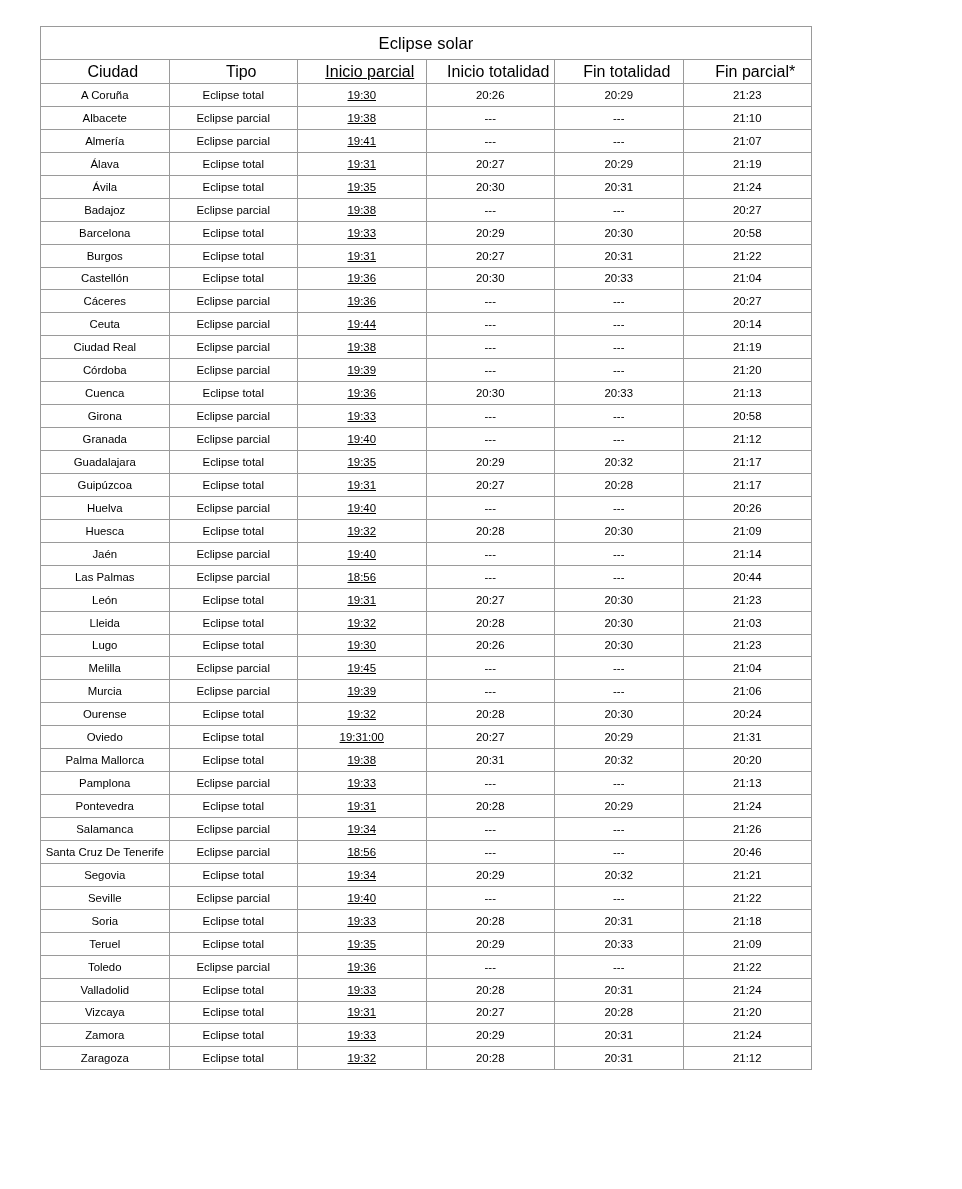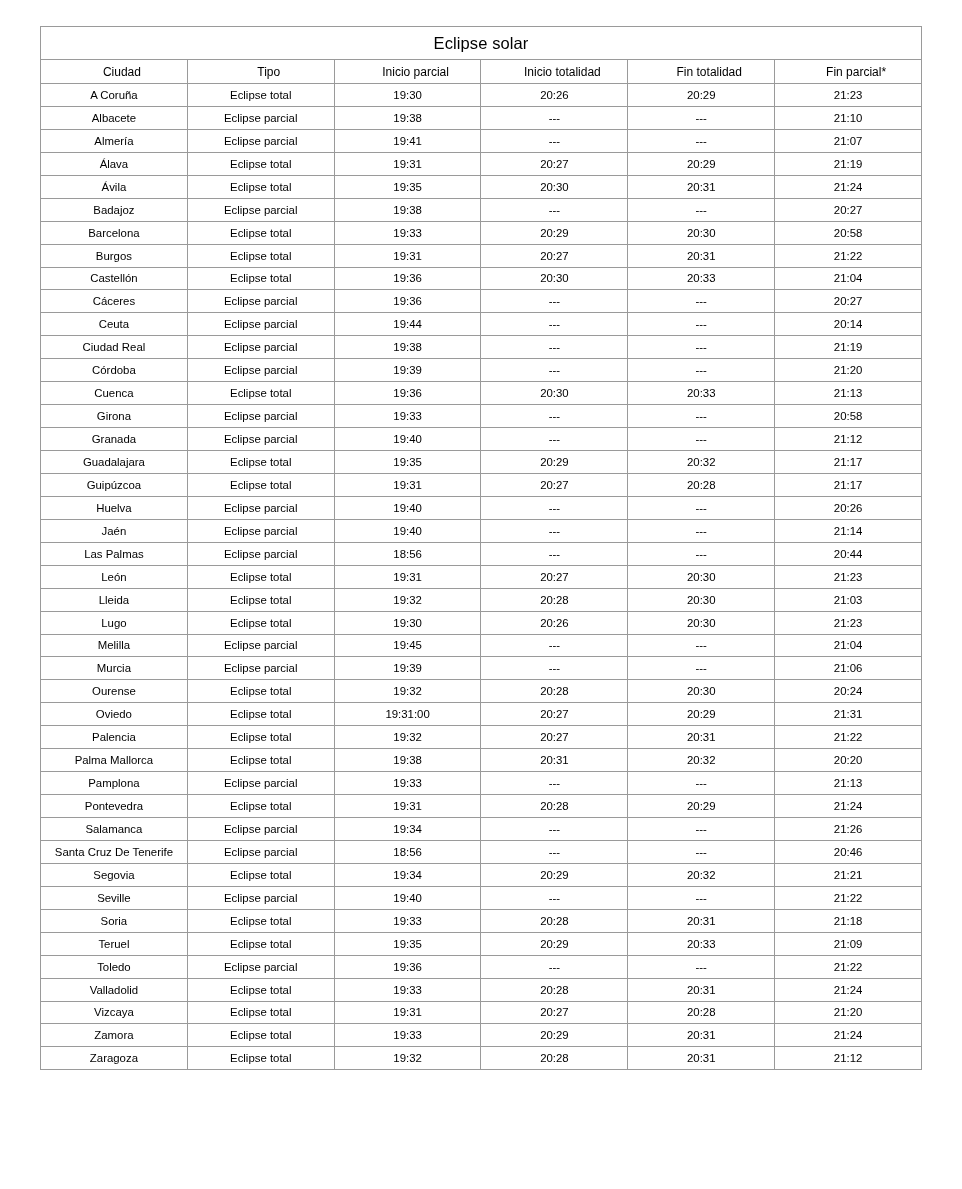--- a/index.html
+++ b/index.html
@@ -14,50 +14,50 @@
     color: #000000;
     -webkit-font-smoothing: antialiased;
   }
   .page {
     width: 962px;
     min-height: 1189px;
     box-sizing: border-box;
     padding: 26px 40px 30px 40px;
   }
   table.eclipse-table {
-    width: 882px;
+    width: 772px;
     border-collapse: collapse;
     table-layout: fixed;
   }
   table.eclipse-table td,
   table.eclipse-table th {
     border: 1px solid #9a9a9a;
     text-align: center;
     vertical-align: middle;
     font-weight: normal;
     padding: 0;
   }
   .title-cell {
     height: 32px;
     font-size: 16.5px;
     font-weight: bold;
     letter-spacing: 0.1px;
   }
   thead.col-head td {
     height: 23px;
-    font-size: 12px;
+    font-size: 16px;
     padding-left: 16px;
   }
   tbody tr td {
     height: 21.95px;
     font-size: 11.4px;
   }
   .col-city   { width: 187px; }
   .col-type   { width: 149px; }
-  .col-ip     { width: 158px; }
+  .col-ip     { width: 158px; text-decoration: underline; }
   .col-it     { width: 148px; }
   .col-ft     { width: 150px; }
   .col-fp     { width: 148px; }
 </style>
 </head>
 <body>
 
 <div class="page">
   <table class="eclipse-table">
     <thead>
@@ -222,20 +222,28 @@
         </tr>
         <tr>
           <td class="col-city">Huelva</td>
           <td class="col-type">Eclipse parcial</td>
           <td class="col-ip">19:40</td>
           <td class="col-it">---</td>
           <td class="col-ft">---</td>
           <td class="col-fp">20:26</td>
         </tr>
         <tr>
+          <td class="col-city">Huesca</td>
+          <td class="col-type">Eclipse total</td>
+          <td class="col-ip">19:32</td>
+          <td class="col-it">20:28</td>
+          <td class="col-ft">20:30</td>
+          <td class="col-fp">21:09</td>
+        </tr>
+        <tr>
           <td class="col-city">Jaén</td>
           <td class="col-type">Eclipse parcial</td>
           <td class="col-ip">19:40</td>
           <td class="col-it">---</td>
           <td class="col-ft">---</td>
           <td class="col-fp">21:14</td>
         </tr>
         <tr>
           <td class="col-city">Las Palmas</td>
           <td class="col-type">Eclipse parcial</td>
@@ -292,28 +300,20 @@
           <td class="col-ft">20:30</td>
           <td class="col-fp">20:24</td>
         </tr>
         <tr>
           <td class="col-city">Oviedo</td>
           <td class="col-type">Eclipse total</td>
           <td class="col-ip">19:31:00</td>
           <td class="col-it">20:27</td>
           <td class="col-ft">20:29</td>
           <td class="col-fp">21:31</td>
-        </tr>
-        <tr>
-          <td class="col-city">Palencia</td>
-          <td class="col-type">Eclipse total</td>
-          <td class="col-ip">19:32</td>
-          <td class="col-it">20:27</td>
-          <td class="col-ft">20:31</td>
-          <td class="col-fp">21:22</td>
         </tr>
         <tr>
           <td class="col-city">Palma Mallorca</td>
           <td class="col-type">Eclipse total</td>
           <td class="col-ip">19:38</td>
           <td class="col-it">20:31</td>
           <td class="col-ft">20:32</td>
           <td class="col-fp">20:20</td>
         </tr>
         <tr>

